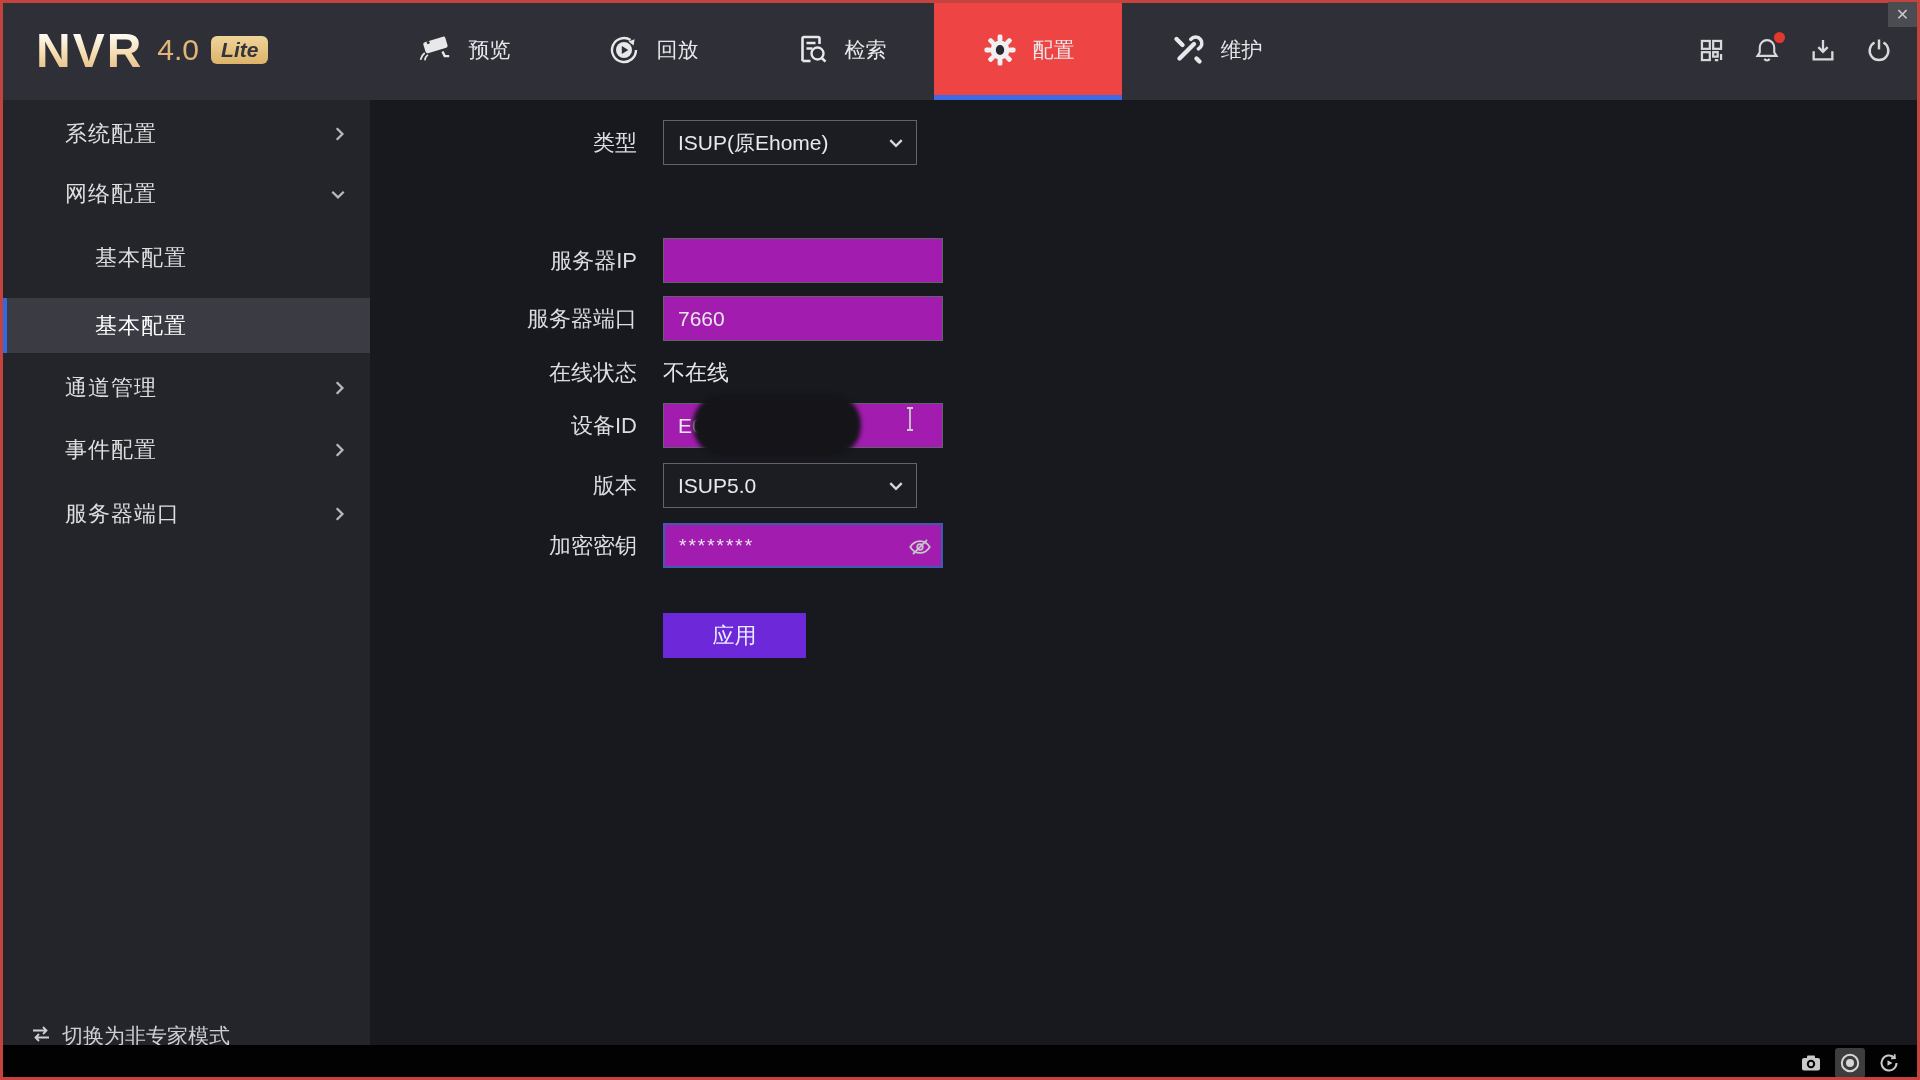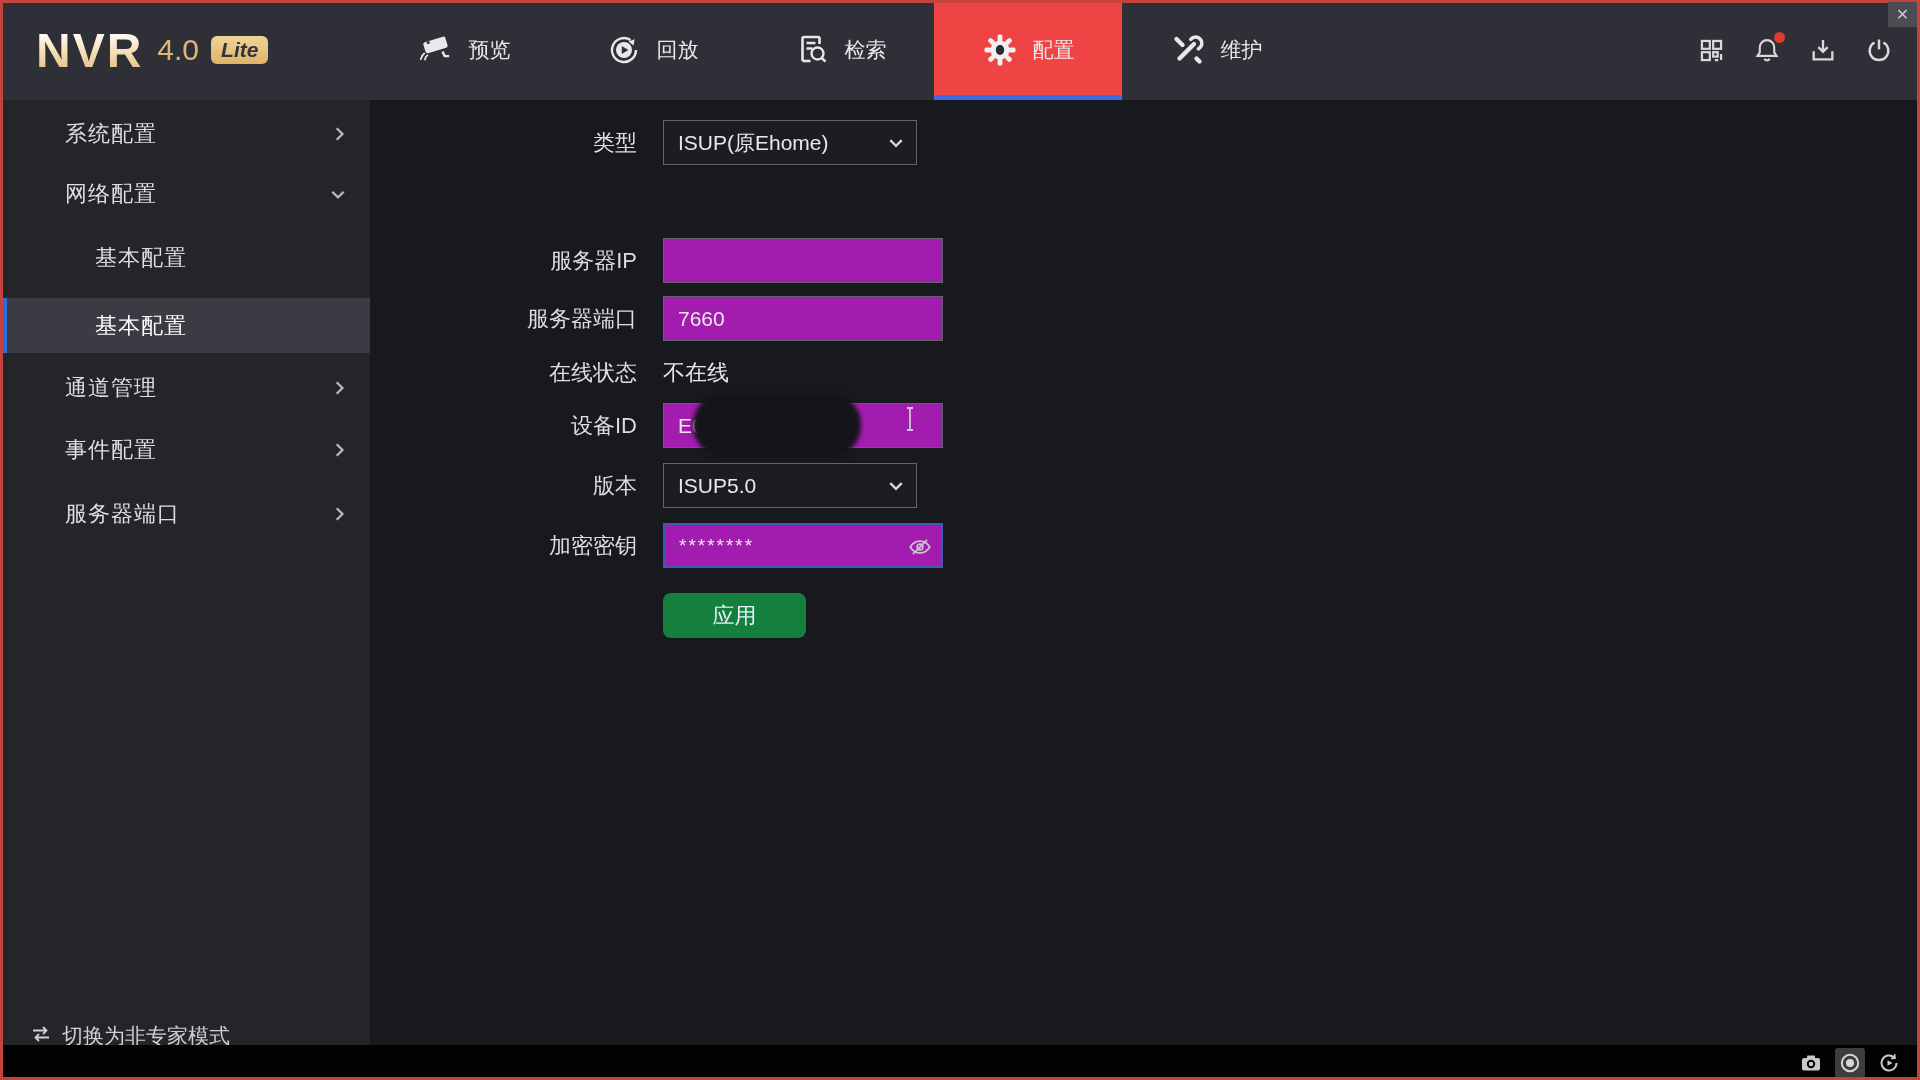--- a/index.html
+++ b/index.html
@@ -67,22 +67,22 @@
   .toggle{width:56px;height:30px;border-radius:16px;background:#4a67ee;position:relative;cursor:pointer;}
   .toggle .knob{position:absolute;right:2px;top:2px;width:26px;height:26px;border-radius:50%;background:#f3f0ea;
     box-shadow:0 0 6px 2px rgba(255,255,255,.45);}
 
   .static-val{font-size:22px;color:#e6e6e9;}
 
   .devid-wrap{position:relative;width:280px;}
   .blur-blob{position:absolute;left:30px;top:-9px;width:168px;height:62px;background:#141419;border-radius:30px;
     filter:blur(2px);z-index:2;}
 
-  .apply-btn{position:absolute;left:293px;top:493px;width:143px;height:45px;background:#15803d;border:none;
-    color:#e9eeff;font-size:22px;cursor:pointer;border-radius:8px;}
+  .apply-btn{position:absolute;left:293px;top:513px;width:143px;height:45px;background:#6d28d9;border:none;
+    color:#e9eeff;font-size:22px;cursor:pointer;border-radius:0;}
 
   .ibeam{position:absolute;left:534px;top:306px;color:#c9c9c9;z-index:3;}
 
   
   .statusbar{position:absolute;left:0;top:1045px;width:1920px;height:35px;background:#020202;z-index:5;
     display:flex;align-items:center;justify-content:flex-end;padding-right:16px;gap:9px;}
   .sb-icon{width:30px;height:30px;display:flex;align-items:center;justify-content:center;color:#c9c9c9;cursor:pointer;}
   .sb-icon.boxed{background:#3d3d3e;border-radius:3px;}
 </style>
 </head>

